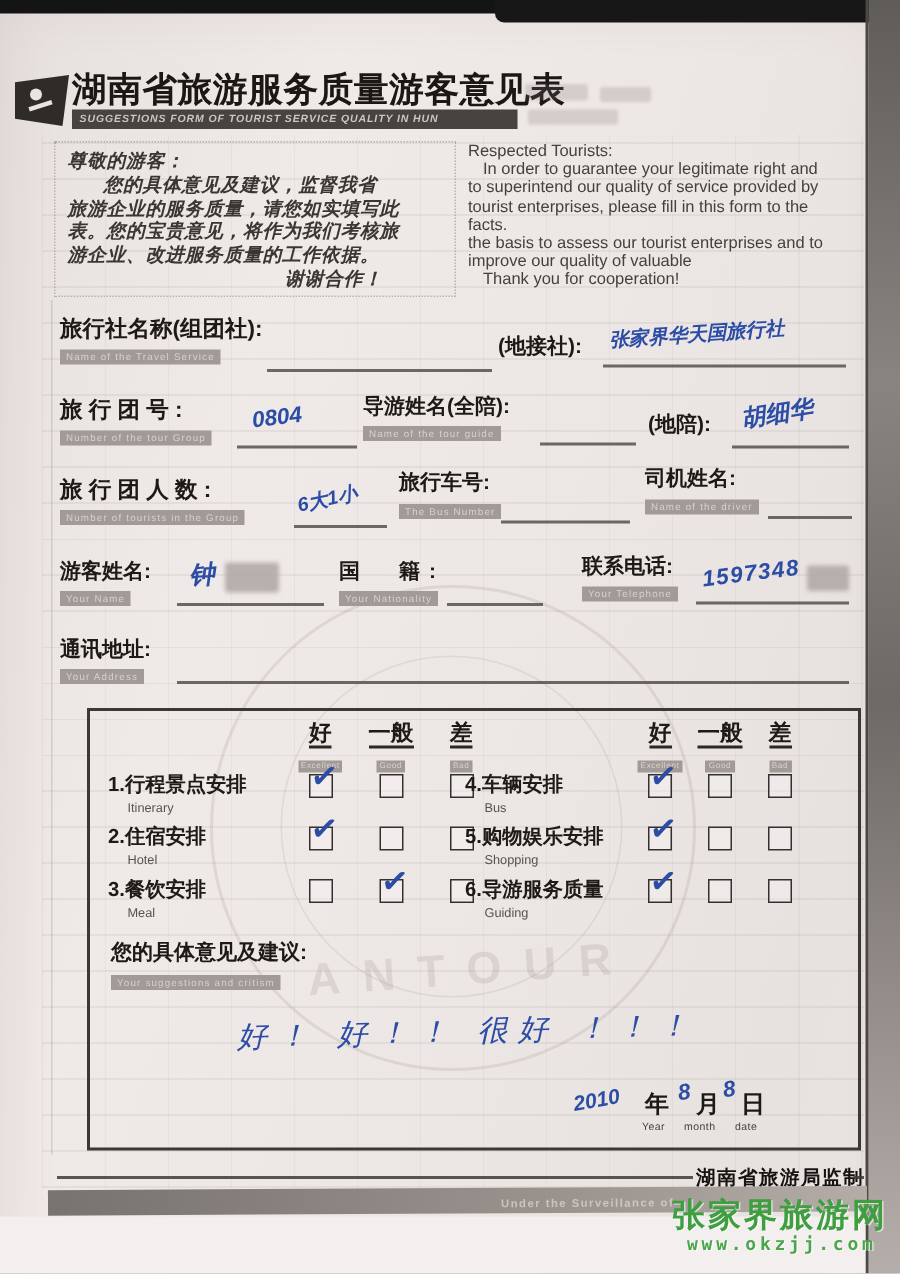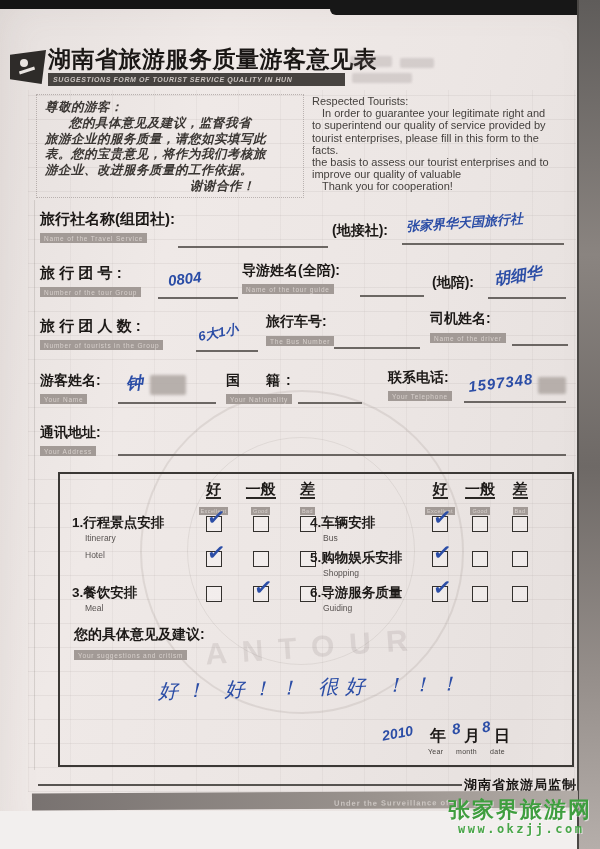--- a/index.html
+++ b/index.html
@@ -142,20 +142,21 @@
           <div class="cb checked"></div>
         </div>
       <div class="cbcell">
           <div class="cb"></div>
         </div>
       <div class="cbcell">
           <div class="cb"></div>
         </div>
 
       <div class="rlabel">
+          <div class="zh">2.住宿安排</div>
           <div class="en">Hotel</div>
         </div>
       <div class="cbcell">
           <div class="cb checked"></div>
         </div>
       <div class="cbcell">
           <div class="cb"></div>
         </div>
       <div class="cbcell">
           <div class="cb"></div>

